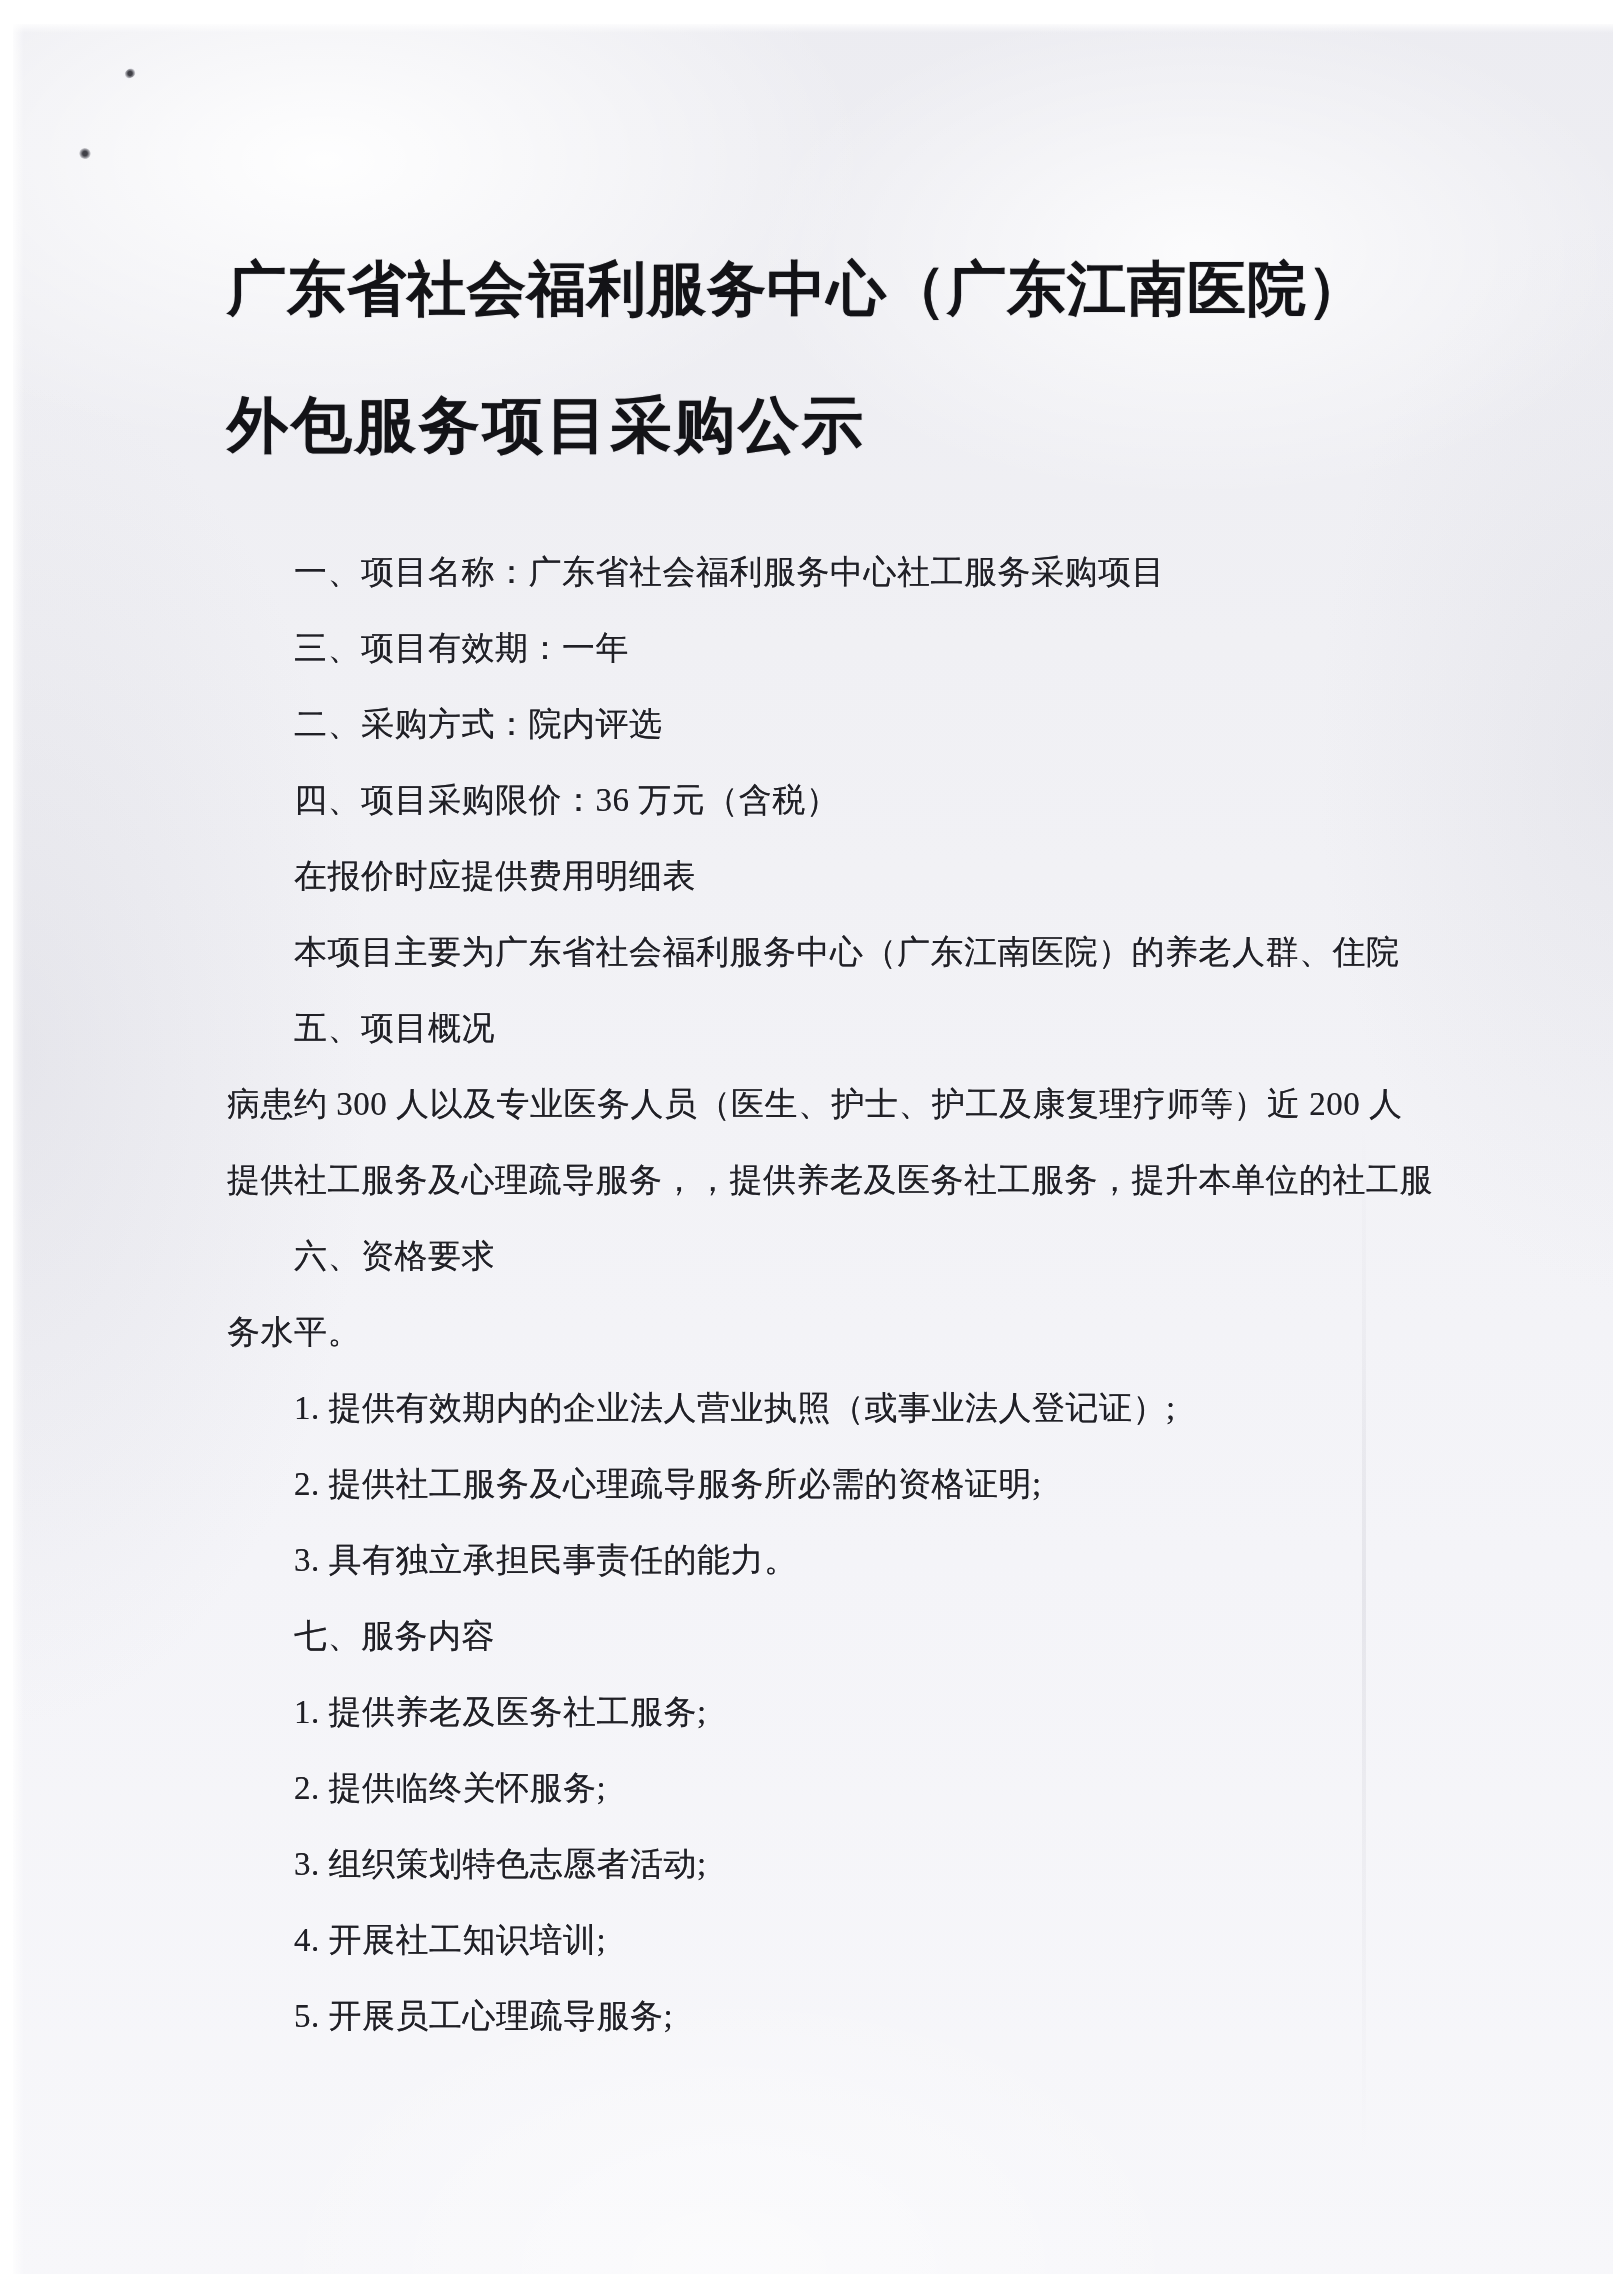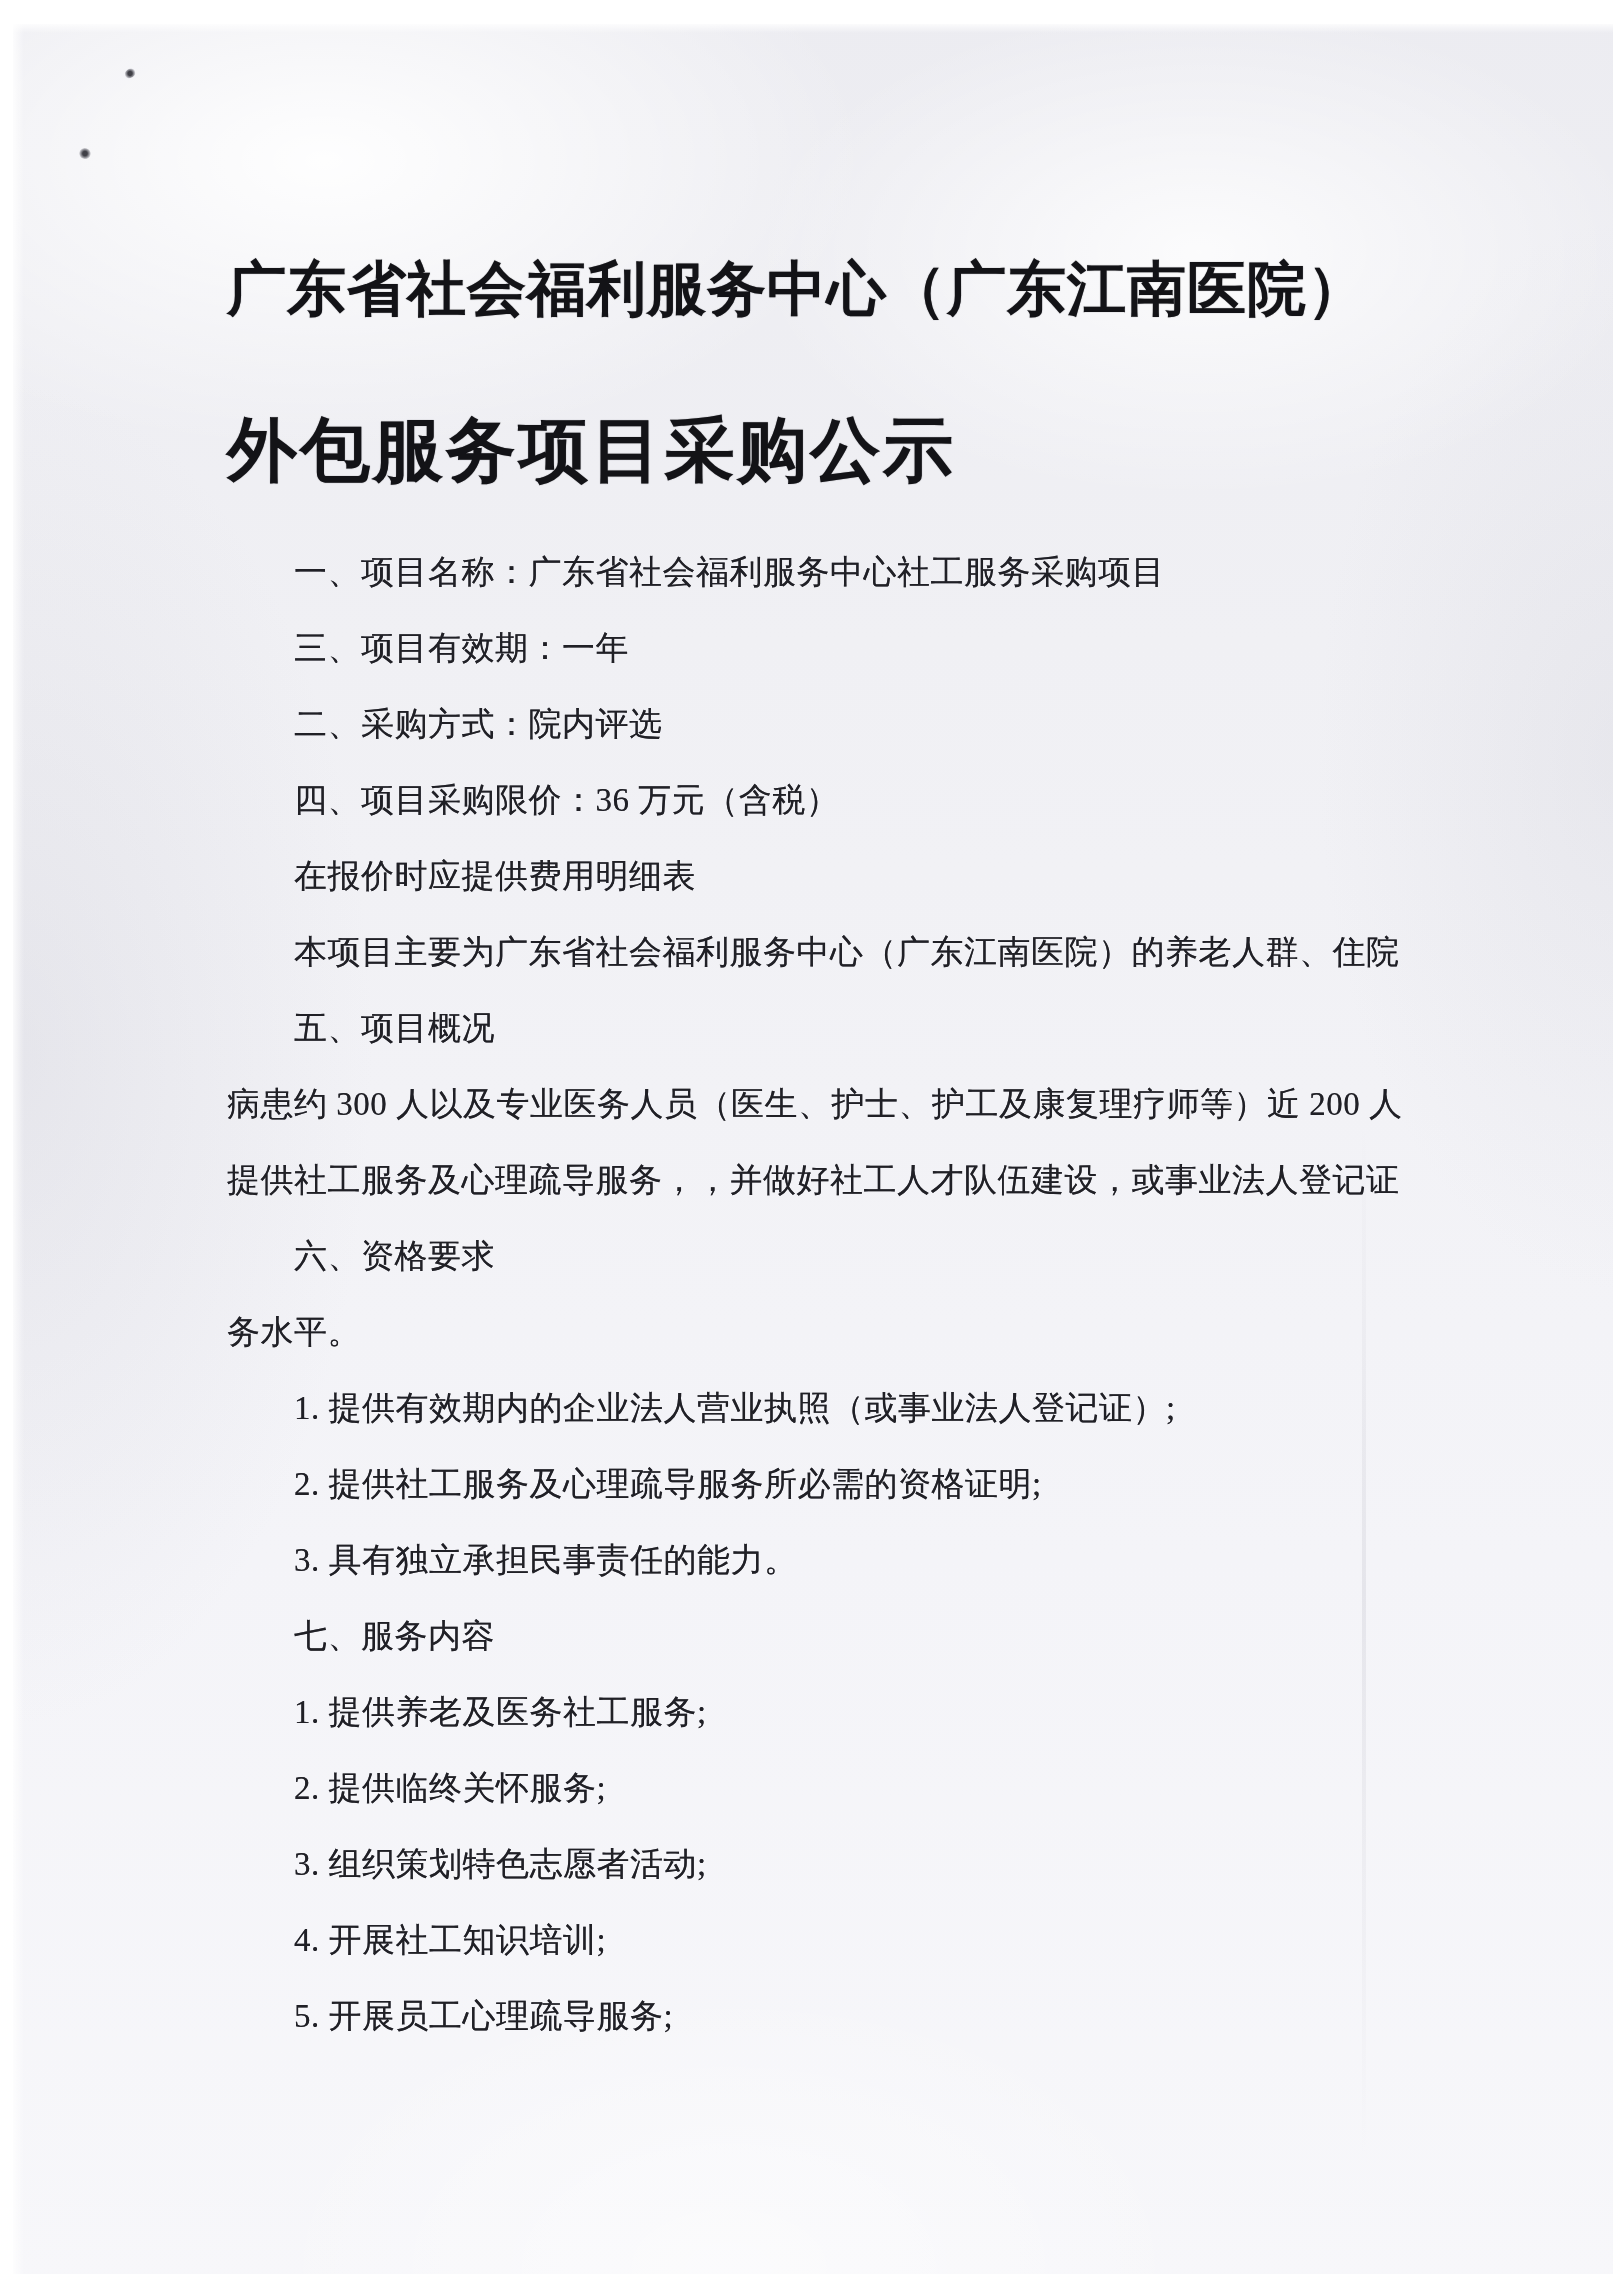--- a/index.html
+++ b/index.html
@@ -55,21 +55,21 @@
     position: absolute;
     left: 227px;
     width: 1149px;
     text-align: left;
     color: #131317;
     font-weight: bold;
     text-shadow: 0 0 1px rgba(19,19,23,0.55);
     white-space: nowrap;
   }
   .title1 { top: 218px; font-size: 59px; line-height: 63px; letter-spacing: 1px; }
-  .title2 { top: 370px; font-size: 70px; line-height: 67px; letter-spacing: 2.9px; }
+  .title2 { top: 351px; font-size: 61px; line-height: 67px; letter-spacing: 2.9px; }
 
   
   .doc-body {
     position: absolute;
     left: 227px;
     top: 534px;
     width: 1168px;
     font-size: 33px;
     color: #202026;
     text-shadow: 0 0 0.6px rgba(32,32,40,0.7);
@@ -104,21 +104,21 @@
 
   <div class="doc-body" id="doc-body">
       <div class="para indent">一、项目名称：广东省社会福利服务中心社工服务采购项目</div>
       <div class="para indent">三、项目有效期：一年</div>
       <div class="para indent">二、采购方式：院内评选</div>
       <div class="para indent">四、项目采购限价：36 万元（含税）</div>
       <div class="para indent">在报价时应提供费用明细表</div>
       <div class="para indent">本项目主要为广东省社会福利服务中心（广东江南医院）的养老人群、住院</div>
       <div class="para indent">五、项目概况</div>
       <div class="para">病患约 300 人以及专业医务人员（医生、护士、护工及康复理疗师等）近 200 人</div>
-      <div class="para">提供社工服务及心理疏导服务，，并做好社工人才队伍建设，或事业法人登记证</div>
+      <div class="para">提供社工服务及心理疏导服务，，提供养老及医务社工服务，提升本单位的社工服</div>
       <div class="para indent">六、资格要求</div>
       <div class="para">务水平。</div>
       <div class="para indent">1. 提供有效期内的企业法人营业执照（或事业法人登记证）;</div>
       <div class="para indent">2. 提供社工服务及心理疏导服务所必需的资格证明;</div>
       <div class="para indent">3. 具有独立承担民事责任的能力。</div>
       <div class="para indent">七、服务内容</div>
       <div class="para indent">1. 提供养老及医务社工服务;</div>
       <div class="para indent">2. 提供临终关怀服务;</div>
       <div class="para indent">3. 组织策划特色志愿者活动;</div>
       <div class="para indent">4. 开展社工知识培训;</div>

